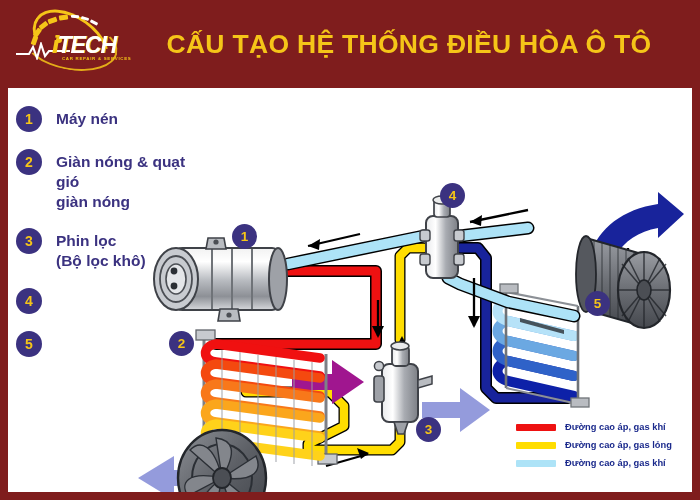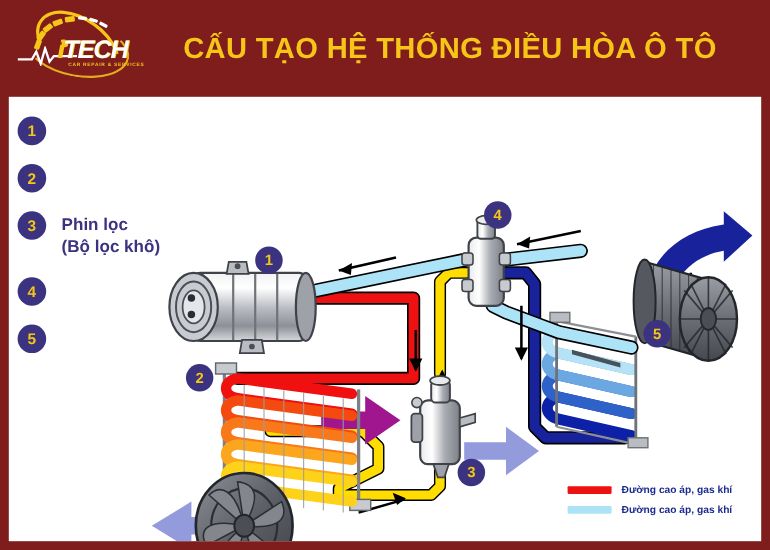--- a/index.html
+++ b/index.html
@@ -431,23 +431,26 @@
             <path d="M652,170 L620,234"></path>
         </g>
         <ellipse cx="636" cy="202" rx="7" ry="10" fill="#4b4e54" stroke="#23262b" stroke-width="1.6"></ellipse>
         <ellipse cx="578" cy="186" rx="10" ry="38" fill="#55585e" stroke="#23262b" stroke-width="1.8"></ellipse>
       </g>
     </svg>
 
     <div id="legend-list">
       <div class="li">
         <div class="badge">1</div>
+        <div class="ltext">Máy nén</div>
       </div>
       <div class="li">
         <div class="badge">2</div>
+        <div class="ltext">Giàn nóng &amp; quạt gió
+giàn nóng</div>
       </div>
       <div class="li">
         <div class="badge">3</div>
         <div class="ltext">Phin lọc
 (Bộ lọc khô)</div>
       </div>
       <div class="li">
         <div class="badge">4</div>
       </div>
       <div class="li">
@@ -460,19 +463,23 @@
     <div class="callout" id="cal3">3</div>
     <div class="callout" id="cal4">4</div>
     <div class="callout" id="cal5">5</div>
 
     <div id="pipe-legend">
       <div class="pl-row">
         <div class="pl-swatch" style="background:#ee1111"></div>
         <div class="pl-label">Đường  cao áp, gas khí</div>
       </div>
       <div class="pl-row">
+        <div class="pl-swatch" style="background:#ffdd00"></div>
+        <div class="pl-label">Đường  cao áp, gas lỏng</div>
+      </div>
+      <div class="pl-row">
         <div class="pl-swatch" style="background:#ade3f7"></div>
         <div class="pl-label">Đường  cao áp, gas khí</div>
       </div>
     </div>
 
   </div>
 </div>
 
 </body></html>

